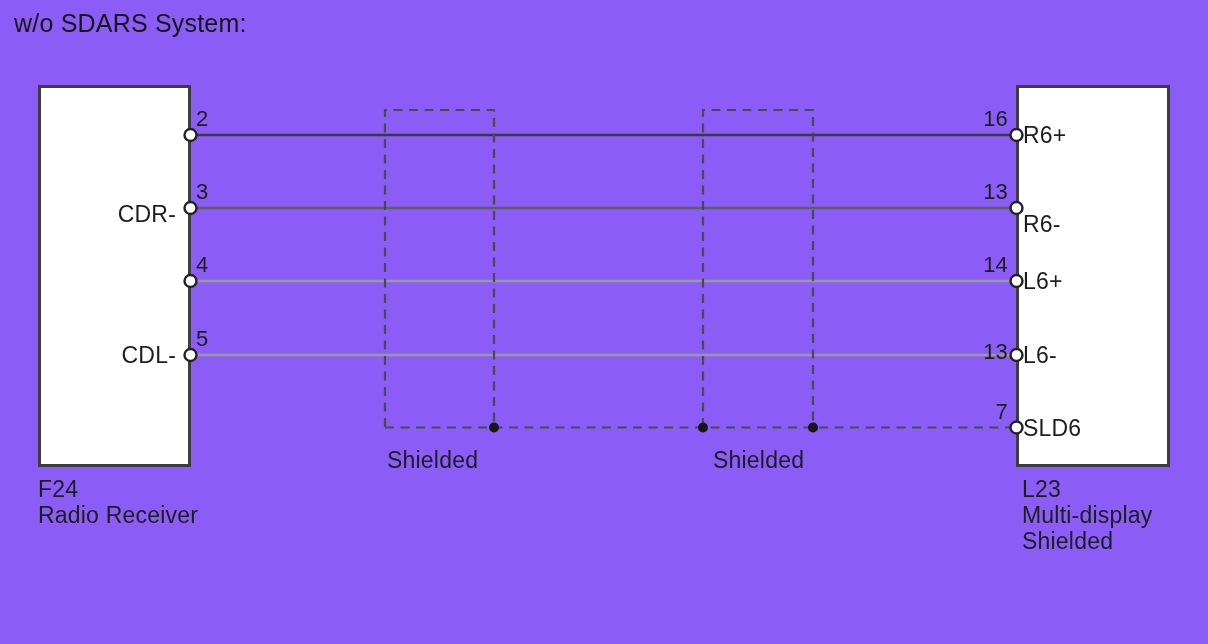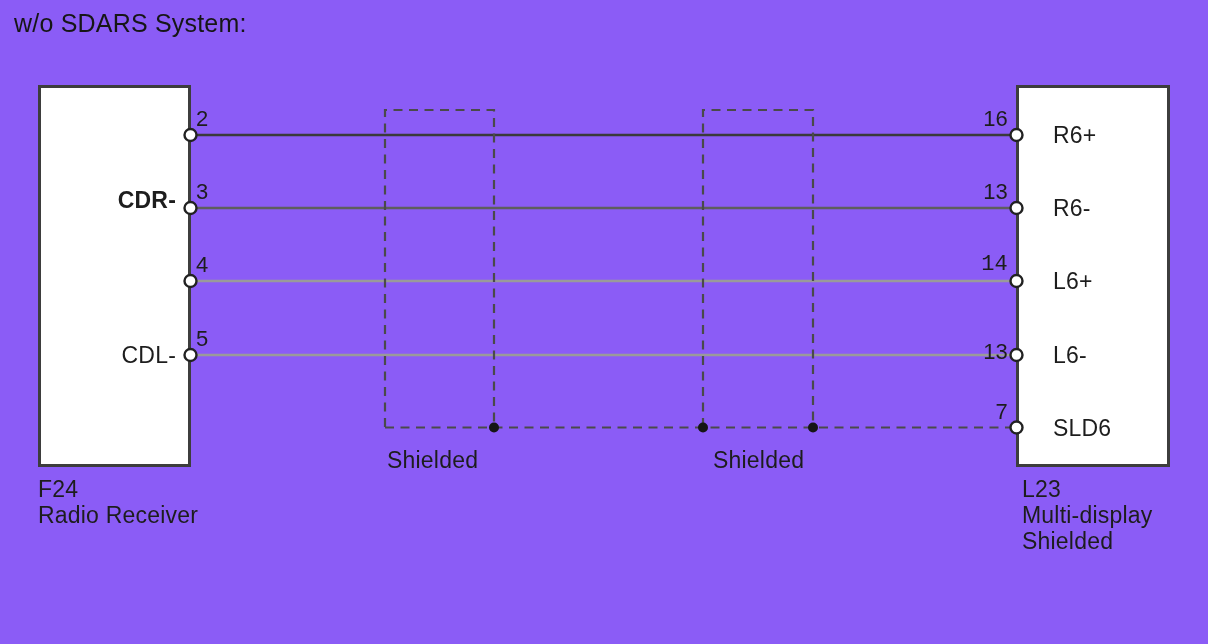--- a/index.html
+++ b/index.html
@@ -37,21 +37,21 @@
     font-size: 25px;
     line-height: 28px;
     color: #161616;
   }
   .pin-num { font-size: 22px; line-height: 24px; }
   
   .lp { left: 40px; width: 136px; text-align: right; }
   
   .rn { left: 948px; width: 60px; text-align: right; }
   
-  .rl { left: 1023px; margin-left: 30px; }
+  .rl { left: 1023px; }
 </style>
 </head>
 <body>
 
 <div class="canvas">
 
   <svg class="svg-layer" viewBox="0 0 1208 644" xmlns="http://www.w3.org/2000/svg">
 
     <rect x="39.5" y="86.5" width="150" height="379" fill="#ffffff" stroke="#3d3d3d" stroke-width="3"></rect>
     <rect x="1017.5" y="86.5" width="151" height="379" fill="#ffffff" stroke="#3d3d3d" stroke-width="3"></rect>
@@ -78,36 +78,36 @@
 
     <circle cx="1016.5" cy="135" r="6" fill="#ffffff" stroke="#222222" stroke-width="2.4"></circle>
     <circle cx="1016.5" cy="208" r="6" fill="#ffffff" stroke="#222222" stroke-width="2.4"></circle>
     <circle cx="1016.5" cy="281" r="6" fill="#ffffff" stroke="#222222" stroke-width="2.4"></circle>
     <circle cx="1016.5" cy="355" r="6" fill="#ffffff" stroke="#222222" stroke-width="2.4"></circle>
     <circle cx="1016.5" cy="427.5" r="6" fill="#ffffff" stroke="#222222" stroke-width="2.4"></circle>
   </svg>
 
   <div class="txt title">w/o SDARS System:</div>
 
-  <div class="txt lp" style="top:187px;font-weight:bold;">CDR-</div>
+  <div class="txt lp" style="top:201px;">CDR-</div>
   <div class="txt lp" style="top:342px;">CDL-</div>
 
   <div class="txt pin-num" style="left:196px; top:107px;">2</div>
   <div class="txt pin-num" style="left:196px; top:180px;">3</div>
   <div class="txt pin-num" style="left:196px; top:253px;">4</div>
   <div class="txt pin-num" style="left:196px; top:327px;">5</div>
 
   <div class="txt pin-num rn" style="top:107px;">16</div>
   <div class="txt pin-num rn" style="top:180px;">13</div>
-  <div class="txt pin-num rn" style="top:253px;font-family:Liberation Mono, monospace;">14</div>
+  <div class="txt pin-num rn" style="top:253px;">14</div>
   <div class="txt pin-num rn" style="top:340px;">13</div>
   <div class="txt pin-num rn" style="top:400px;">7</div>
 
   <div class="txt rl" style="top:122px;">R6+</div>
-  <div class="txt rl" style="top:195px;">R6-</div>
+  <div class="txt rl" style="top:211px;">R6-</div>
   <div class="txt rl" style="top:268px;">L6+</div>
   <div class="txt rl" style="top:342px;">L6-</div>
   <div class="txt rl" style="top:415px;">SLD6</div>
 
   <div class="txt" style="left:387px; top:447px;">Shielded</div>
   <div class="txt" style="left:713px; top:447px;">Shielded</div>
 
   <div class="txt" style="left:38px; top:476px;">F24</div>
   <div class="txt" style="left:38px; top:502px;">Radio Receiver</div>
 

